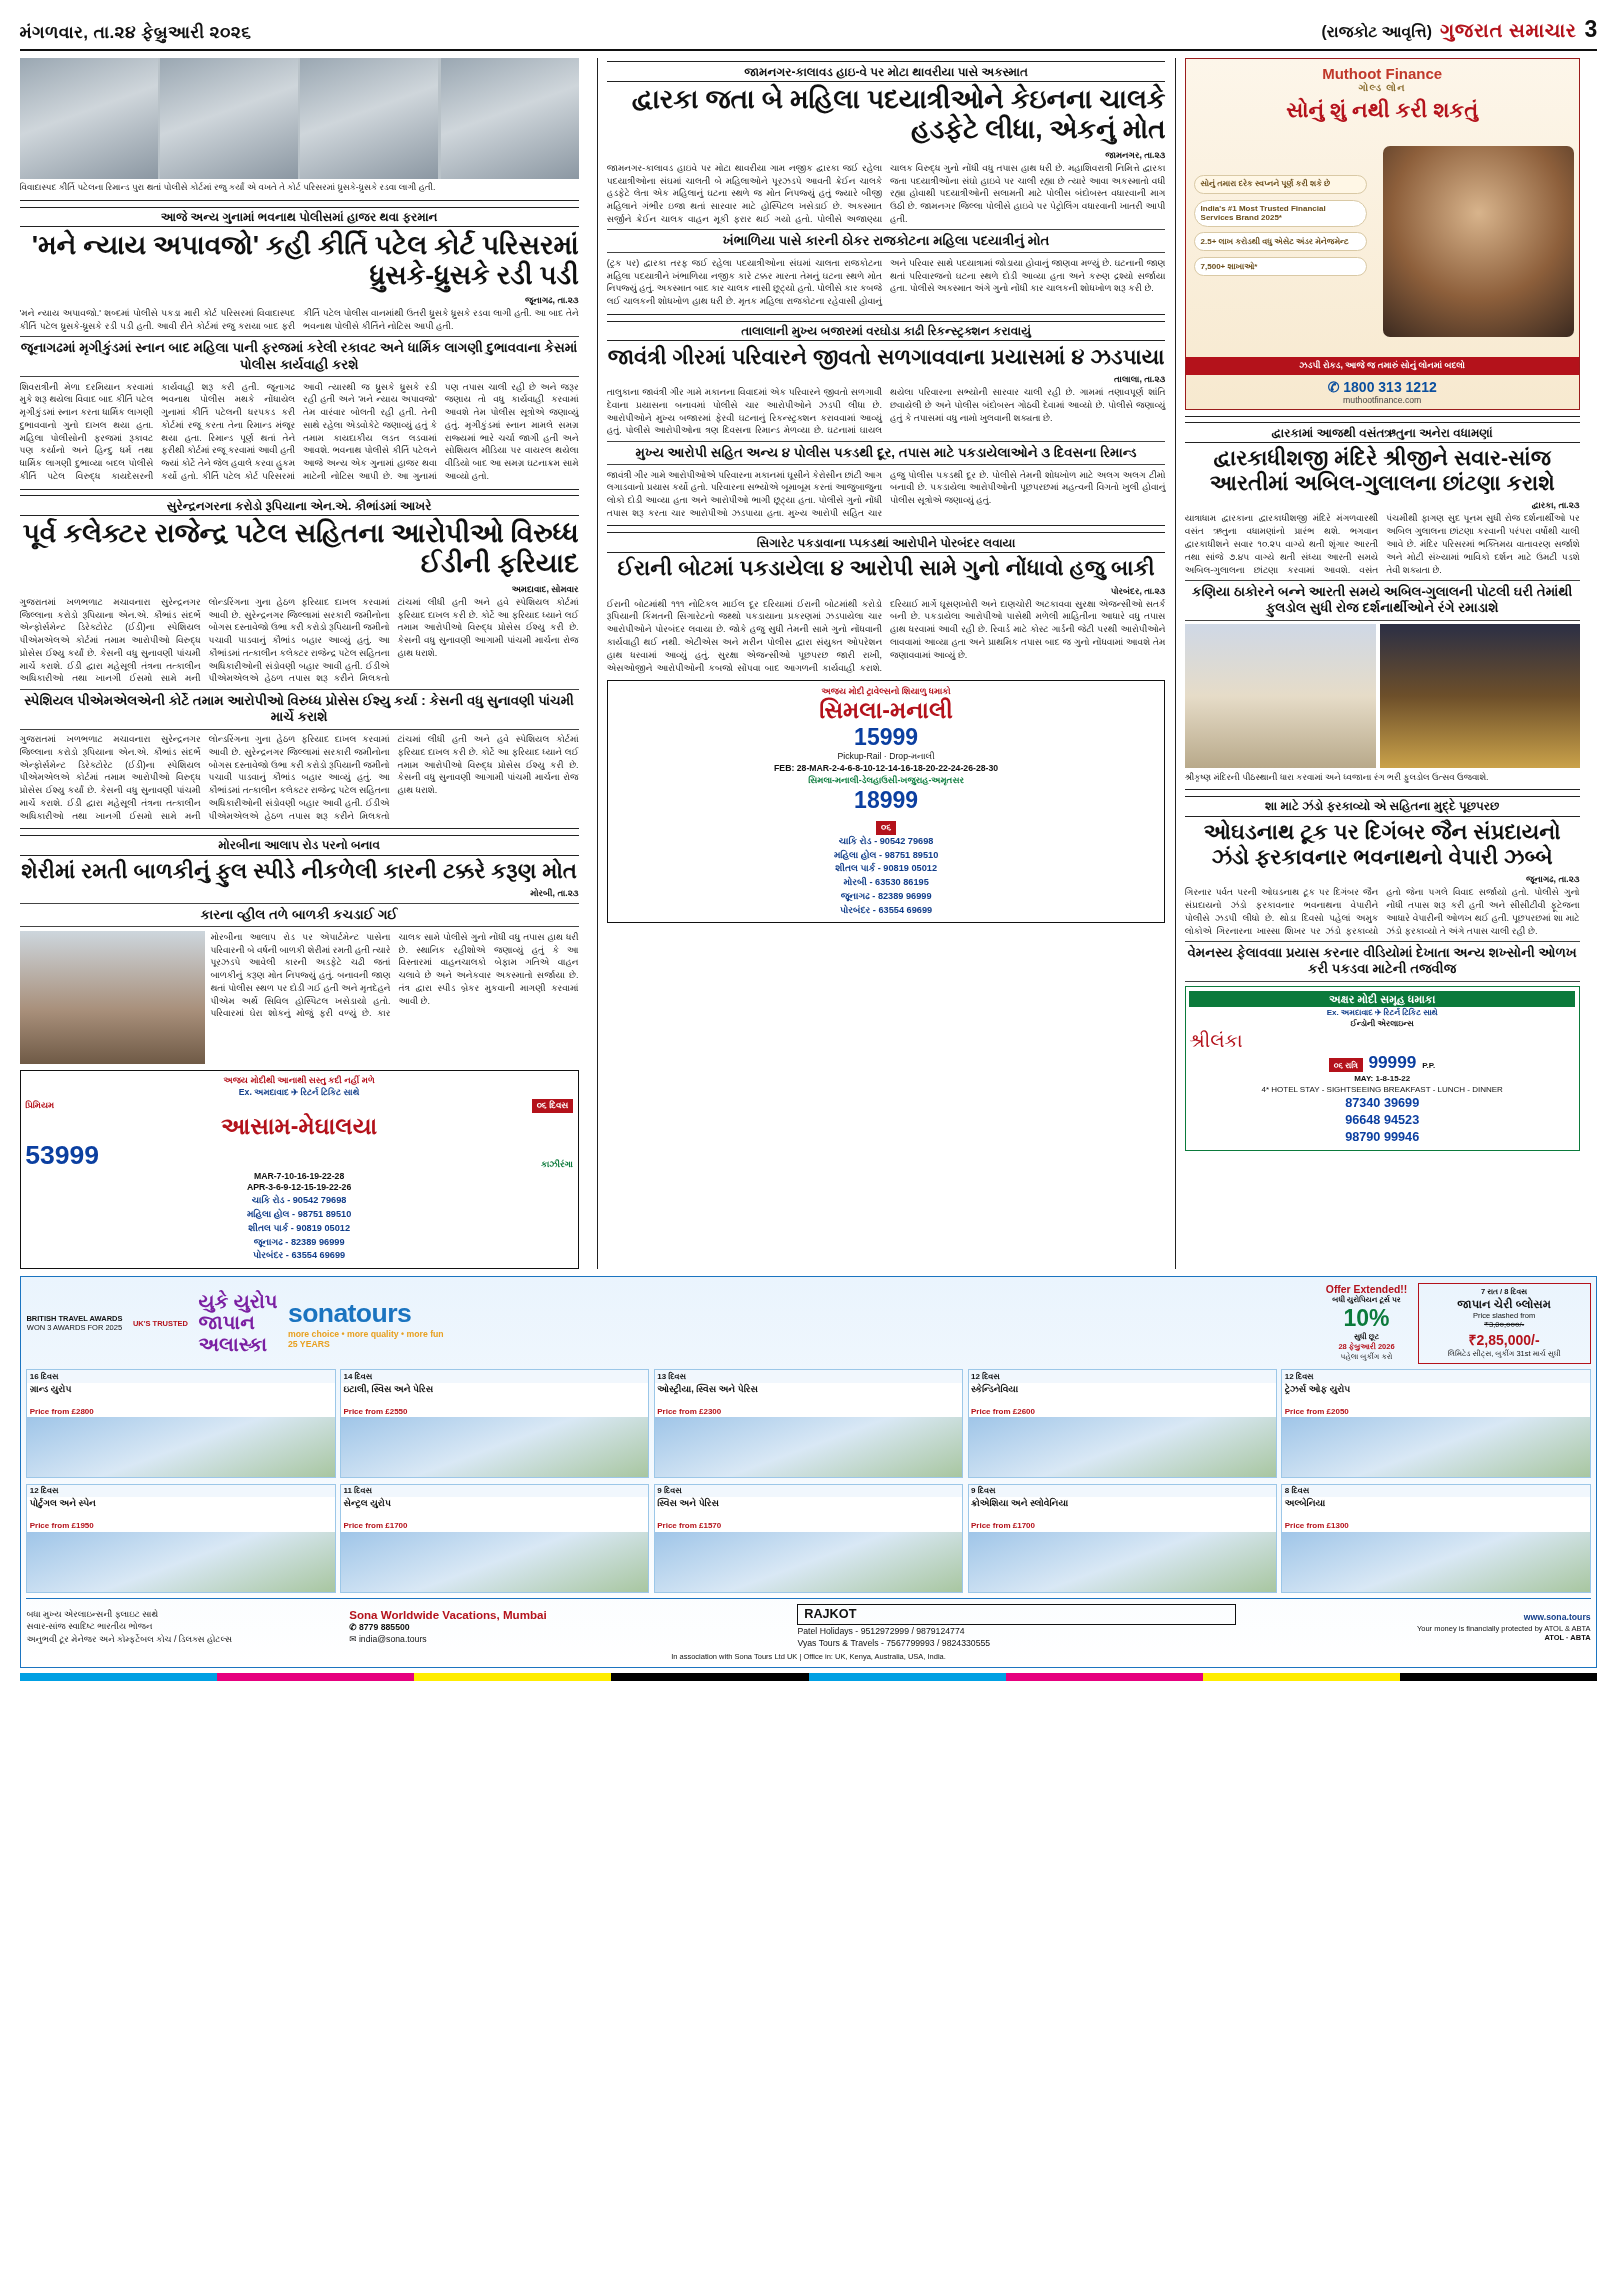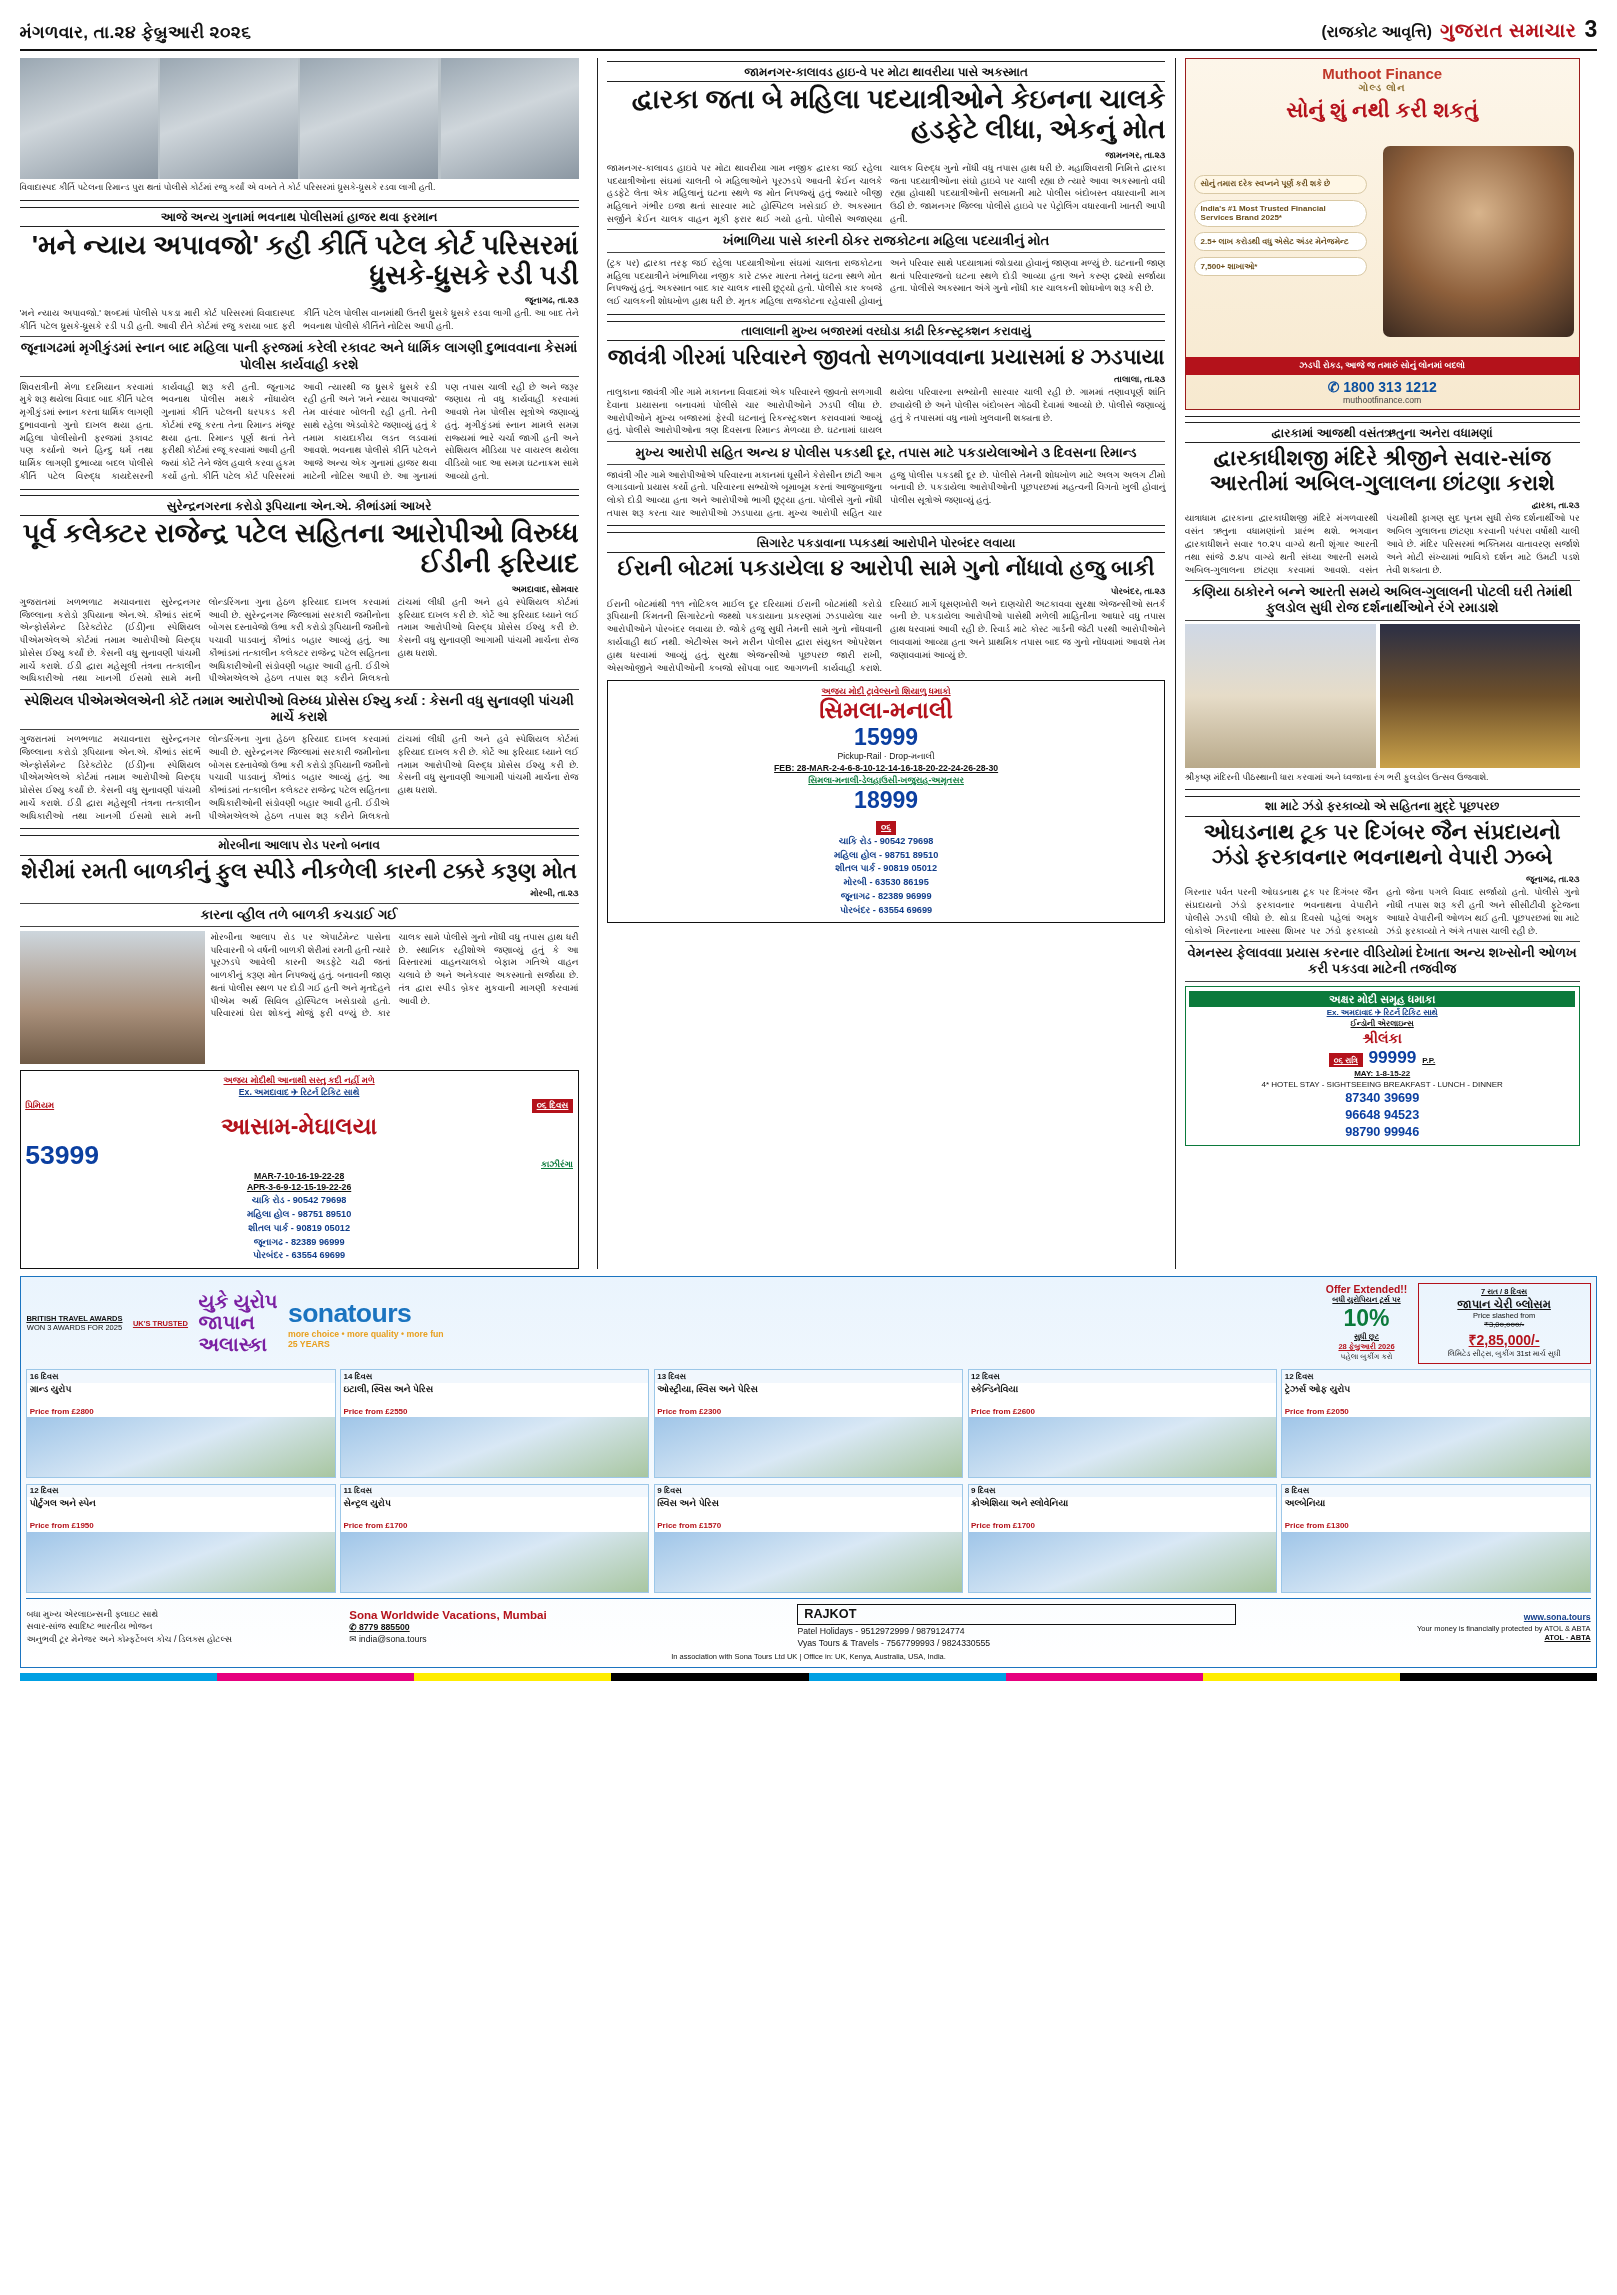--- a/index.html
+++ b/index.html
@@ -121,21 +121,21 @@
   
   .ad-box { border: 1.7px solid #111; padding: 4.6px; margin-top: 5.8px; }
   .ad-big { font-size: 23px; font-weight: bold; text-align:center; color:#b4121b; }
   .ad-line { font-size: 8.7px; text-align:center; line-height:1.35; }
   .ad-phones { font-size: 9.2px; font-weight:bold; text-align:center; line-height:1.5; }
 
   .srilanka {
     border:1.7px solid #0b7a3b; background:#fff; padding:3.5px; margin-top:4.6px;
   }
   .sl-head { background:#0b7a3b; color:#fff; font-size:11px; font-weight:bold; text-align:center; padding:1.7px;}
-  .sl-title{ font-size:14px; font-weight:bold; color:#b4121b; text-align:center;}
+  .sl-title{ font-size:19px; font-weight:normal; color:#b4121b; text-align:left;}
   .sl-price{ font-size:17.3px; font-weight:bold; color:#0b3fa0; text-align:center;}
   .sl-sm { font-size:8px; text-align:center; line-height:1.4;}
   .sl-nums { font-size:12.7px; font-weight:bold; color:#0b3fa0; text-align:center; line-height:1.35;}
 
   
   .sona {
     margin-top: 7px; border: 1.7px solid #1b74c0; background: linear-gradient(180deg,#eaf4fd,#ffffff);
     padding: 5.8px; position: relative;
   }
   .sona-top { display:flex; align-items:center; gap: 10.4px; }
@@ -154,21 +154,21 @@
   .sona-foot { display:flex; align-items:center; gap:9.2px; margin-top:5.8px; border-top:1.2px solid #1b74c0; padding-top:4.6px;}
   .sona-foot .f-red { color:#b4121b; font-weight:bold; font-size:11.6px;}
   .sona-foot .f-txt { font-size:8.7px; line-height:1.4;}
   .rajkot-badge { border:1.2px solid #111; padding:2.3px 5.8px; font-size:12.7px; font-weight:bold;}
 
   .colorbar { display:flex; height:8px; margin-top:4.6px;}
   .colorbar div { flex:1; }
 
   .small-note { font-size:7.5px; }
   .center { text-align:center; }
-  .bold { font-weight: bold; text-decoration: underline; }
+  .bold { font-weight: bold; }
   .red { color:#b4121b; }
   .blue{ color:#123e8a; }
   .green{color:#0b7a3b;}
 </style>
 </head>
 <body>
 
 <div class="page">
 
   <div class="masthead">

